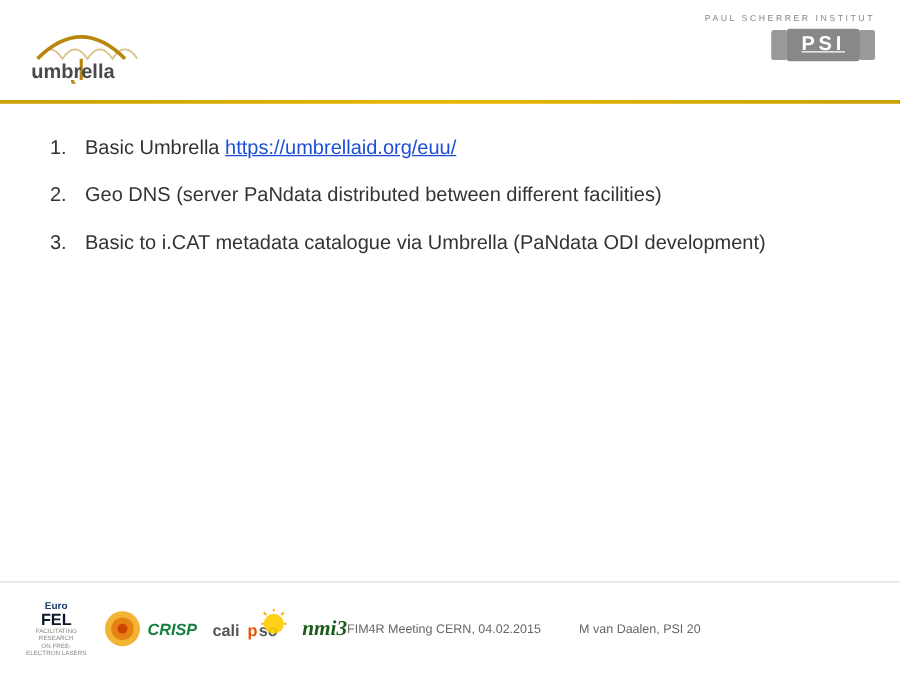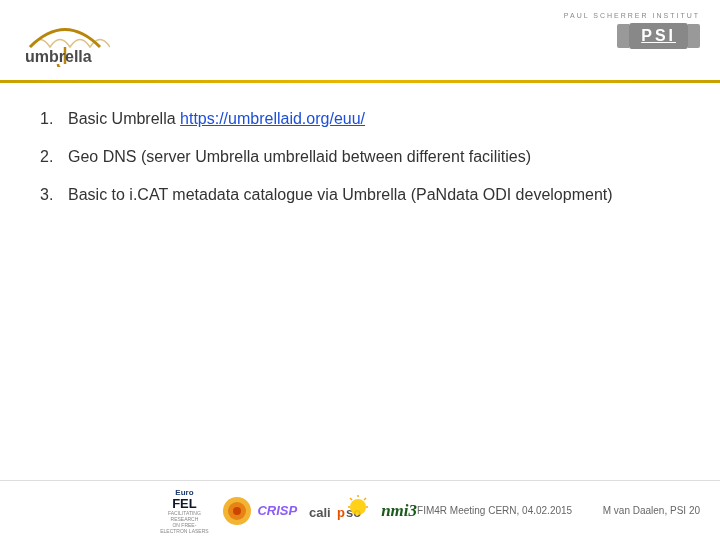--- a/index.html
+++ b/index.html
@@ -110,25 +110,25 @@
       color: #333;
       line-height: 1.5;
     }
 
     
     .footer {
       position: absolute;
       bottom: 0;
       left: 0;
       right: 0;
-      height: 60px;
+      height: 75px;
       border-top: 1px solid #ddd;
       display: flex;
       align-items: center;
-      justify-content: flex-end;
+      justify-content: flex-start;
       padding: 8px 20px;
     }
 
     .footer-logos {
       display: flex;
       align-items: center;
       gap: 12px;
     }
 
     
@@ -197,21 +197,21 @@
 
   <ul class="list-items">
     <li class="list-item">
       <span class="list-number">1.</span>
       <span class="list-text">
         Basic Umbrella <a class="link" href="#">https://umbrellaid.org/euu/</a>
       </span>
     </li>
     <li class="list-item">
       <span class="list-number">2.</span>
-      <span class="list-text">Geo DNS (server Umbrella umbrellaid between different facilities)</span>
+      <span class="list-text">Geo DNS (server PaNdata distributed between different facilities)</span>
     </li>
     <li class="list-item-multiline">
       <span class="list-number">3.</span>
       <span class="list-text">Basic to i.CAT metadata catalogue via Umbrella (PaNdata ODI development)</span>
     </li>
   </ul>
 </div>
 
 <div class="footer">
   <div class="footer-logos">
@@ -221,21 +221,21 @@
       <span style="font-size:13px; color:#0f172a; font-weight:bold; line-height:1;">FEL</span>
       <span style="font-size:5px; color:#888; text-align:center; max-width:50px; line-height:1.2;">FACILITATING RESEARCH<br>ON FREE-ELECTRON LASERS</span>
     </div>
 
     <div class="crisp-logo">
       <svg width="32" height="32" viewBox="0 0 32 32">
         <circle cx="16" cy="16" r="14" fill="#f0a000" opacity="0.8"></circle>
         <circle cx="16" cy="16" r="9" fill="#e06000" opacity="0.6"></circle>
         <circle cx="16" cy="16" r="4" fill="#cc4400"></circle>
       </svg>
-      <span style="font-size:13px; font-weight:bold; color:#8b5cf6; font-style:italic;">CRISP</span>
+      <span style="font-size:13px; font-weight:bold; color:#15803d; font-style:italic;">CRISP</span>
     </div>
 
 
     <div style="display:flex; align-items:center;">
       <svg width="60" height="32" viewBox="0 0 60 32">
         <text x="0" y="22" font-size="13" font-weight="bold" fill="#555" font-family="Arial">cali</text>
         <text x="28" y="22" font-size="13" font-weight="bold" fill="#e85000" font-family="Arial">p</text>
         <text x="37" y="22" font-size="13" font-weight="bold" fill="#555" font-family="Arial">so</text>
         <circle cx="49" cy="12" r="8" fill="#ffcc00" opacity="0.9"></circle>
         <line x1="49" y1="2" x2="49" y2="0" stroke="#ffaa00" stroke-width="1.5"></line>

